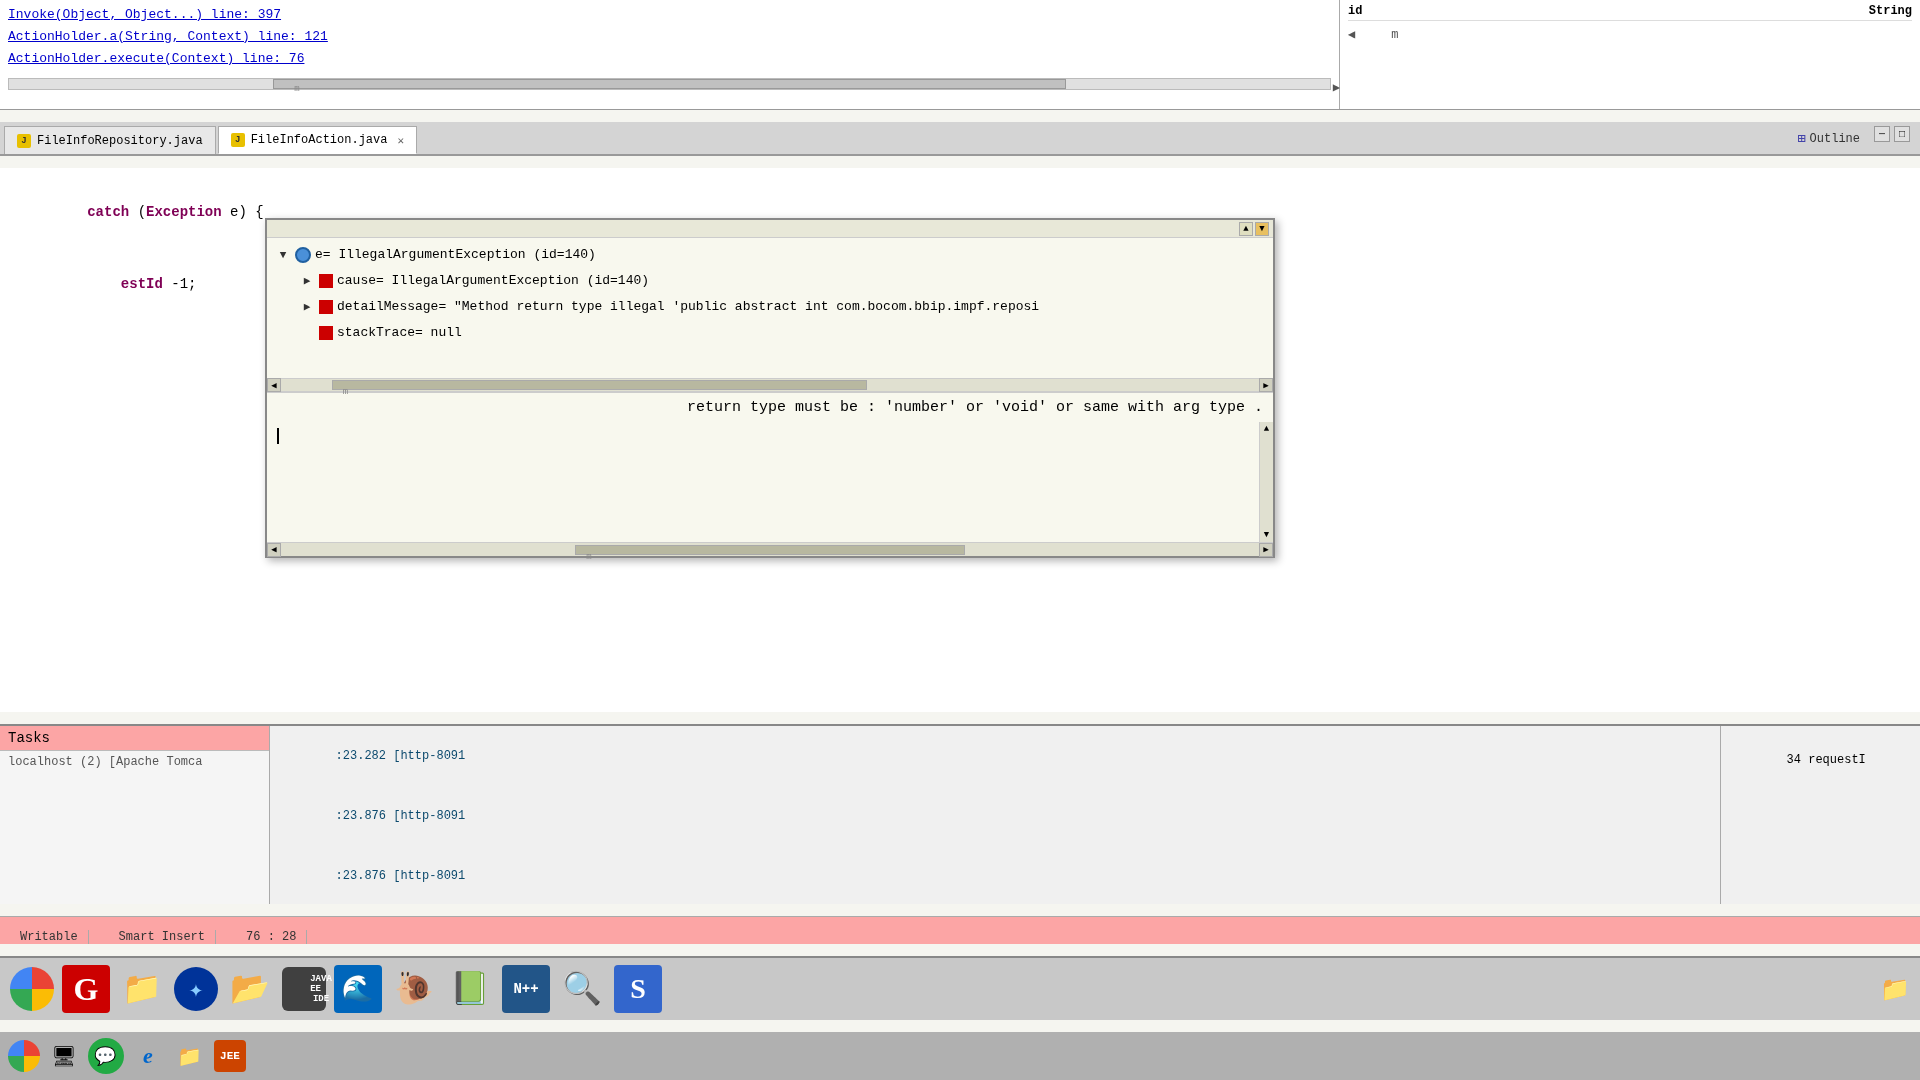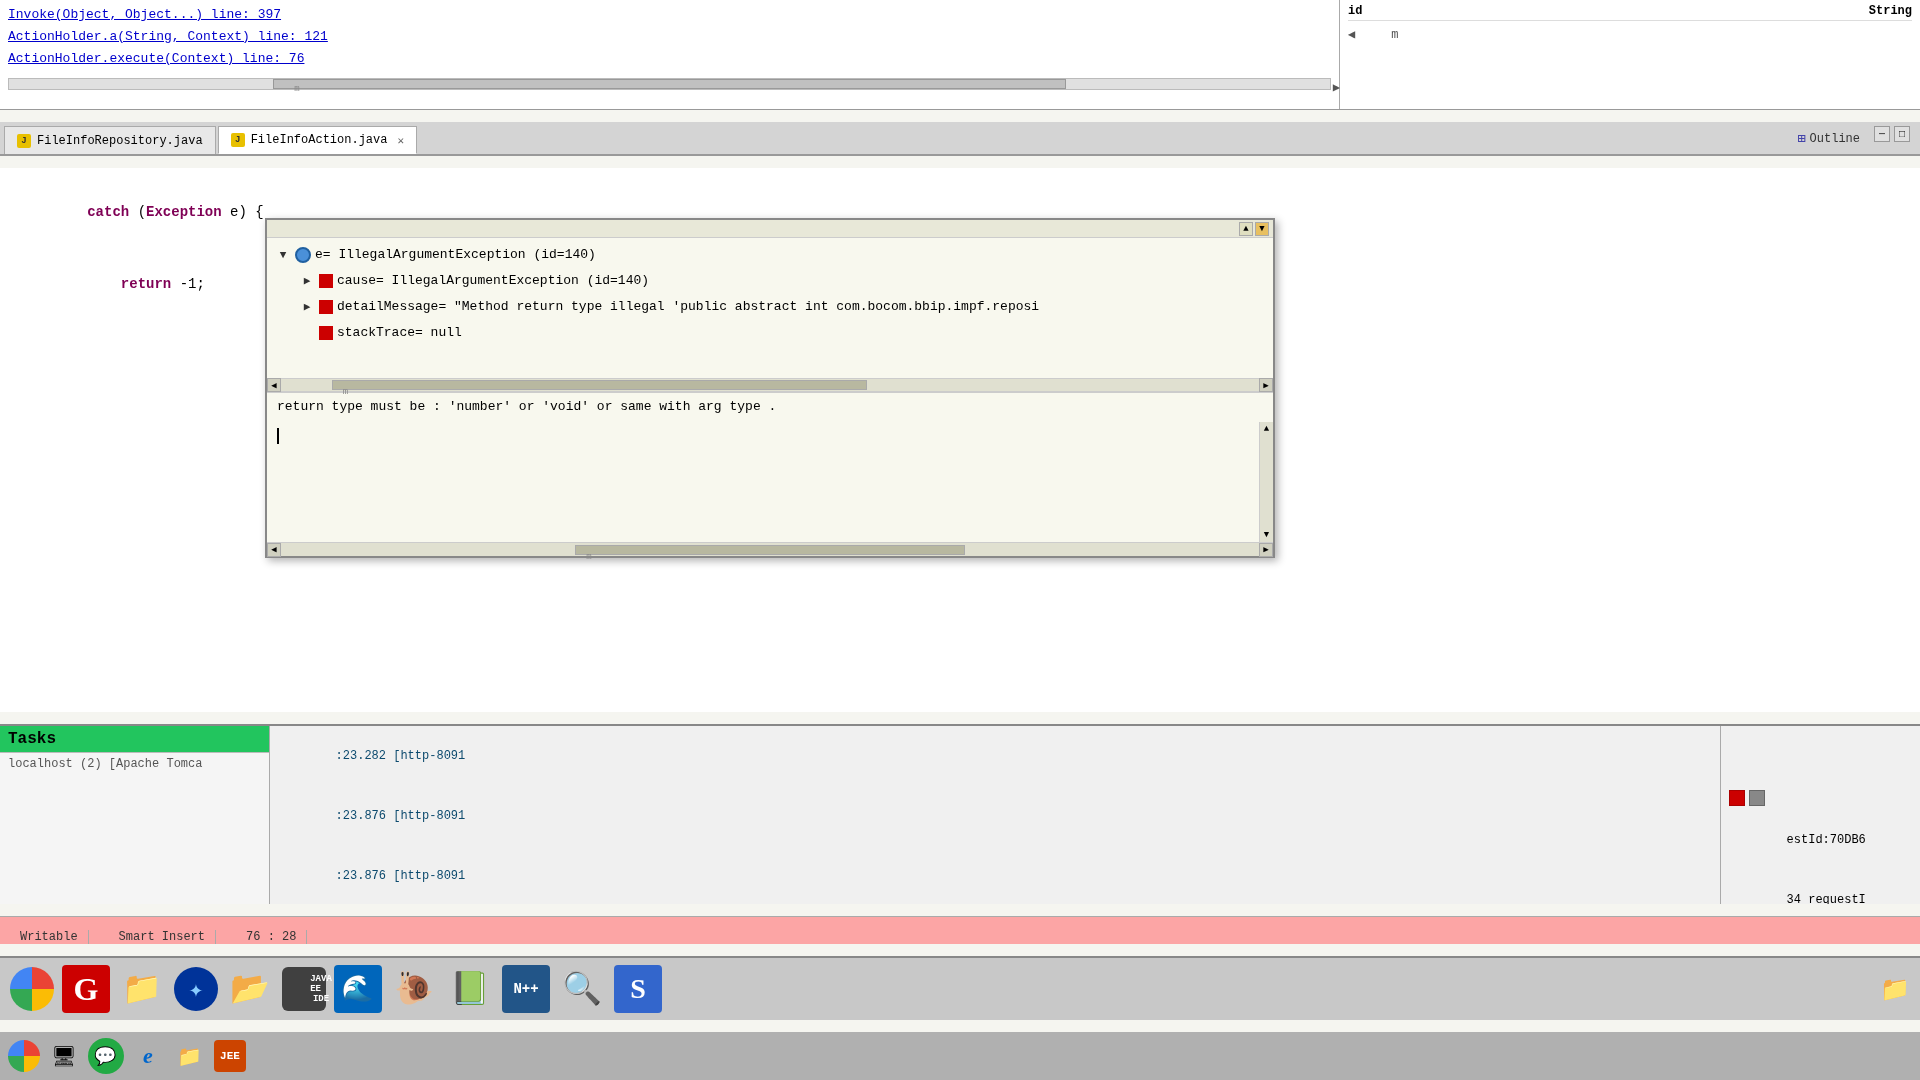--- a/index.html
+++ b/index.html
@@ -274,23 +274,24 @@
     }
 
     .tree-indent { padding-left: 24px; }
 
     
     .error-msg-area {
       background: #f8f8ee;
       border-top: 1px solid #ccc;
       padding: 6px 10px;
       font-family: 'Courier New', monospace;
-      font-size: 13px;
+      font-size: 15px;
       color: #000;
       min-height: 30px;
+      text-align: right;
     }
 
     .popup-bottom-content {
       padding: 6px 10px;
       font-family: 'Courier New', monospace;
       font-size: 13px;
       min-height: 120px;
       background: #f8f8ee;
       position: relative;
     }
@@ -334,24 +335,24 @@
       border-top: 2px solid #888;
     }
 
     .tasks-panel {
       width: 270px;
       border-right: 1px solid #aaa;
       background: #f5f5f5;
     }
 
     .tasks-header {
-      background: #22c55e;
+      background: #fca5a5;
       padding: 4px 8px;
-      font-size: 16px;
-      font-weight: bold;
+      font-size: 14px;
+      font-weight: normal;
       border-bottom: 1px solid #bbb;
     }
 
     .console-panel {
       flex: 1;
       background: #f0f0f0;
       font-family: 'Courier New', monospace;
       font-size: 12px;
       overflow: hidden;
       position: relative;
@@ -503,21 +504,21 @@
       <span>Outline</span>
     </div>
   </div>
 
   <div class="editor-area">
     <div class="code-content">
       <div class="code-line">
         <span class="keyword">catch</span> (<span class="keyword">Exception</span> e) {
       </div>
       <div class="code-line">
-        &nbsp;&nbsp;&nbsp;&nbsp;<span class="keyword">return</span> -1;
+        &nbsp;&nbsp;&nbsp;&nbsp;<span class="keyword">estId</span> -1;
       </div>
     </div>
 
     <div class="debug-popup">
 
       <div class="popup-scroll-top">
         <div class="popup-scroll-arrows">
           <div class="scroll-arrow">▲</div>
           <div class="scroll-arrow" style="background:#e8c060;">▼</div>
         </div>
@@ -602,28 +603,20 @@
       <div class="console-line">
         <span>:23.876 [http-8091</span>
       </div>
       <div class="console-line">
         <span>:23.876 [http-8091</span>
       </div>
     </div>
 
     <div class="console-right">
       <div class="console-right-line">
-        
-        <div style="display:flex;gap:4px;margin-bottom:4px;">
-          <div class="red-close-btn"></div>
-          <div style="width:16px;height:16px;background:#888;border:1px solid #666;"></div>
-        </div>
-        <span>estId:70DB6</span>
-      </div>
-      <div class="console-right-line">
         <span>34 requestI</span>
       </div>
 
     </div>
   </div>
 
   <div class="status-bar">
     <span class="status-item">Writable</span>
     <span class="status-item">Smart Insert</span>
     <span class="status-item">76 : 28</span>

